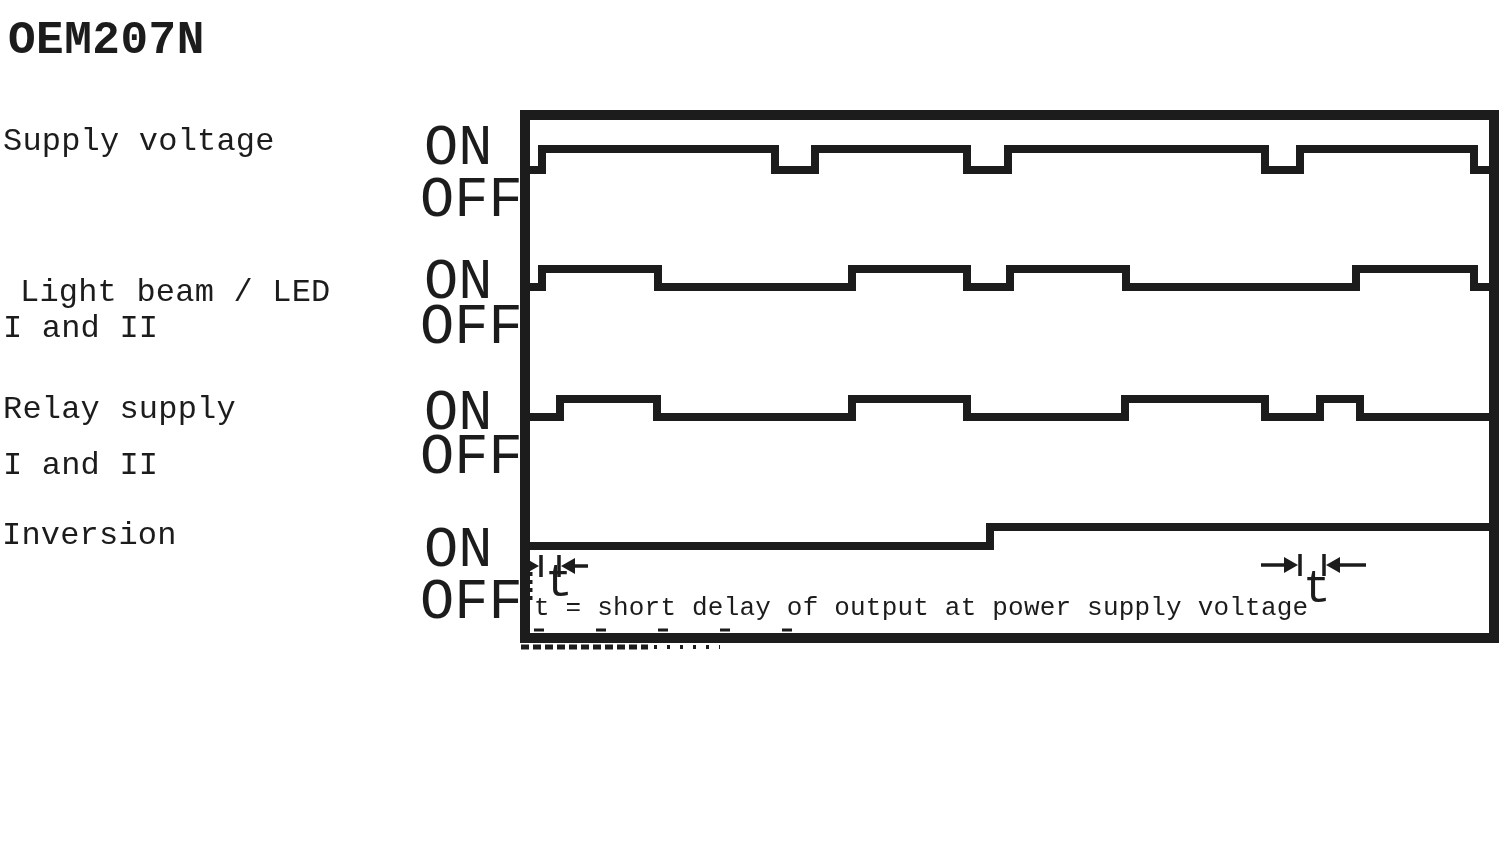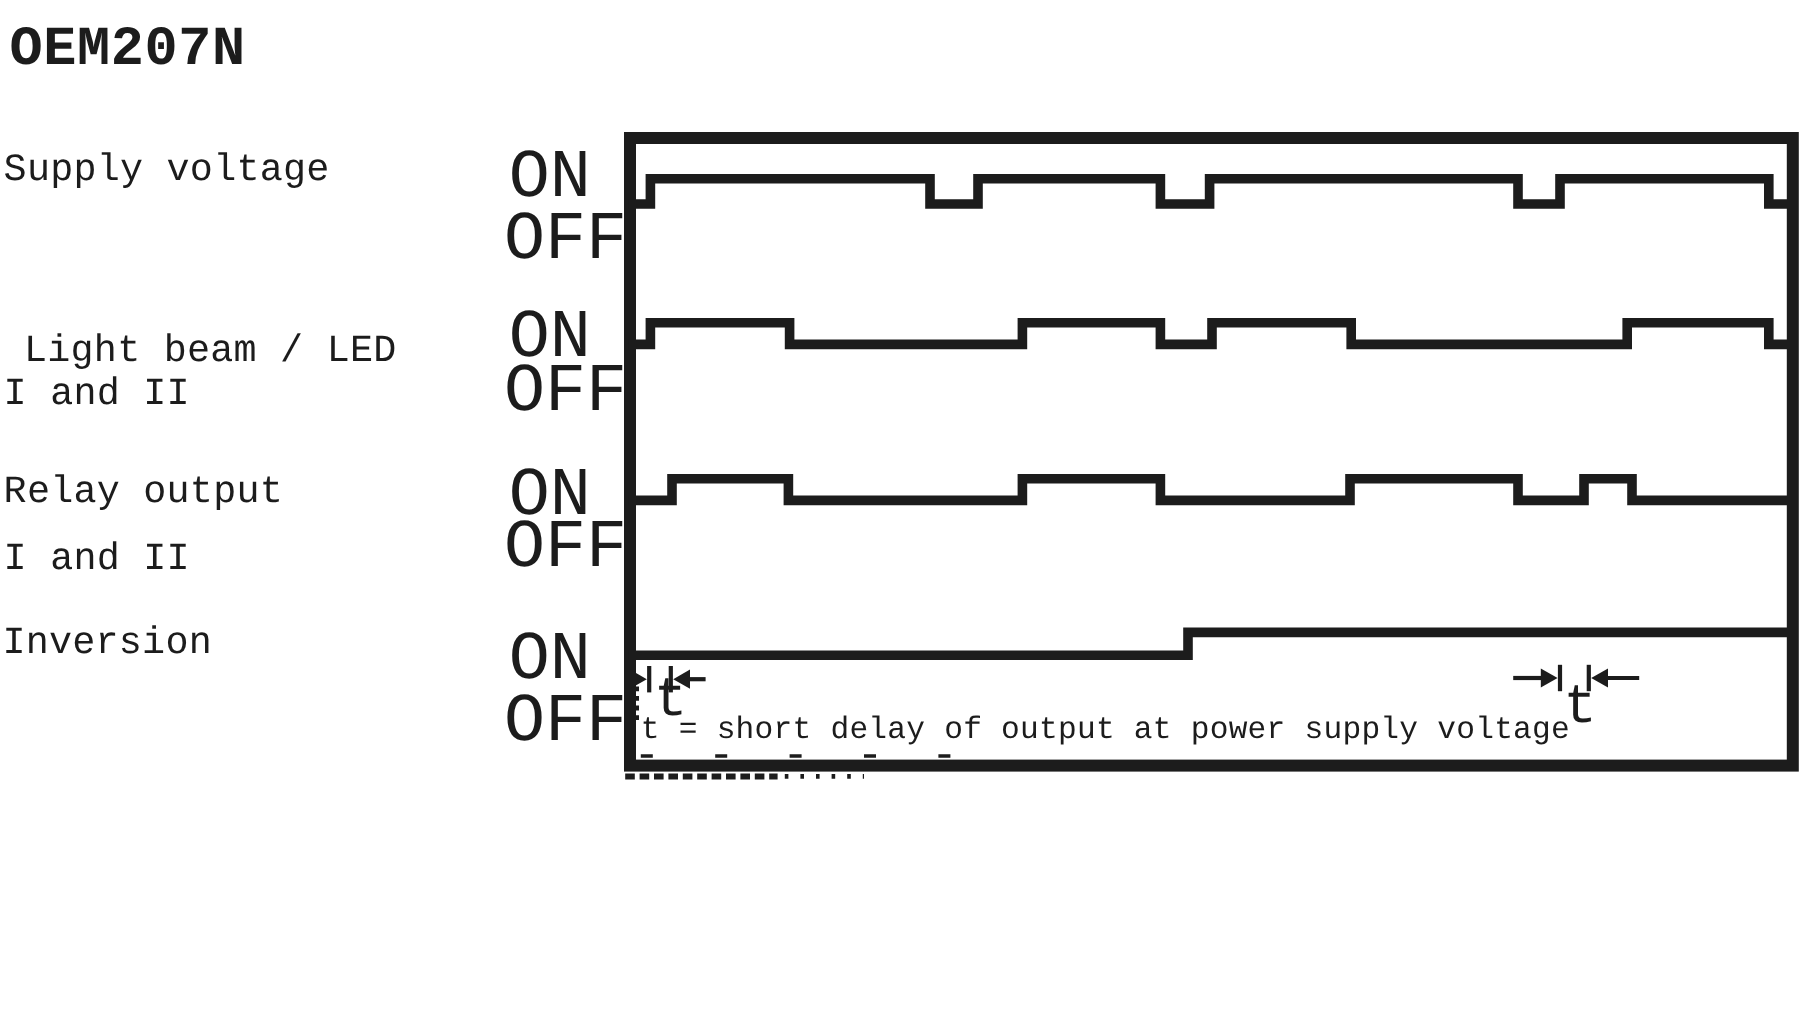--- a/index.html
+++ b/index.html
@@ -24,21 +24,21 @@
 
 <div id="stage">
 
   <div class="abs title" style="left:8px;top:18px;">OEM207N</div>
 
   <div class="abs rowlabel" style="left:3px;top:126px;">Supply voltage</div>
 
   <div class="abs rowlabel" style="left:3px;top:277px;margin-left:17px;">Light beam / LED</div>
   <div class="abs rowlabel" style="left:3px;top:313px;">I and II</div>
 
-  <div class="abs rowlabel" style="left:3px;top:394px;">Relay output</div>
+  <div class="abs rowlabel" style="left:3px;top:394px;">Relay supply</div>
   <div class="abs rowlabel" style="left:3px;top:450px;">I and II</div>
 
   <div class="abs rowlabel" style="left:2px;top:520px;">Inversion</div>
 
   <div class="abs state" style="left:424px;top:121px;">ON</div>
   <div class="abs state" style="left:420px;top:173px;">OFF</div>
 
   <div class="abs state" style="left:424px;top:255px;">ON</div>
   <div class="abs state" style="left:420px;top:300px;">OFF</div>
 

